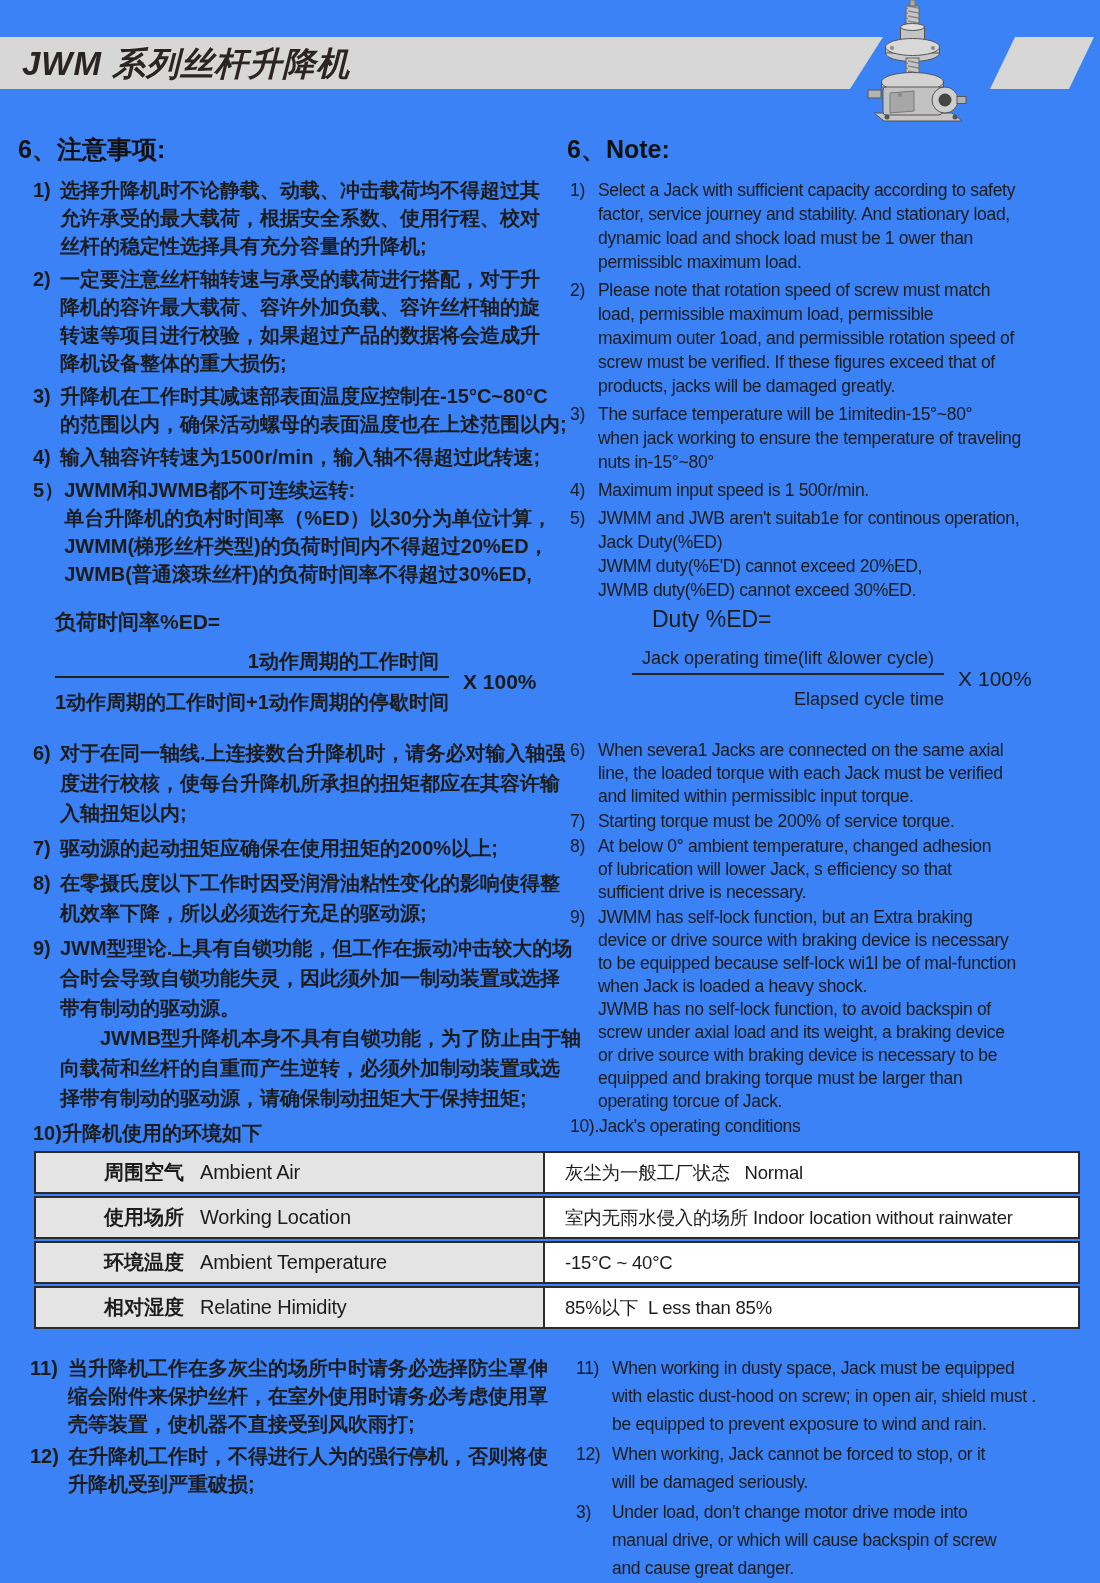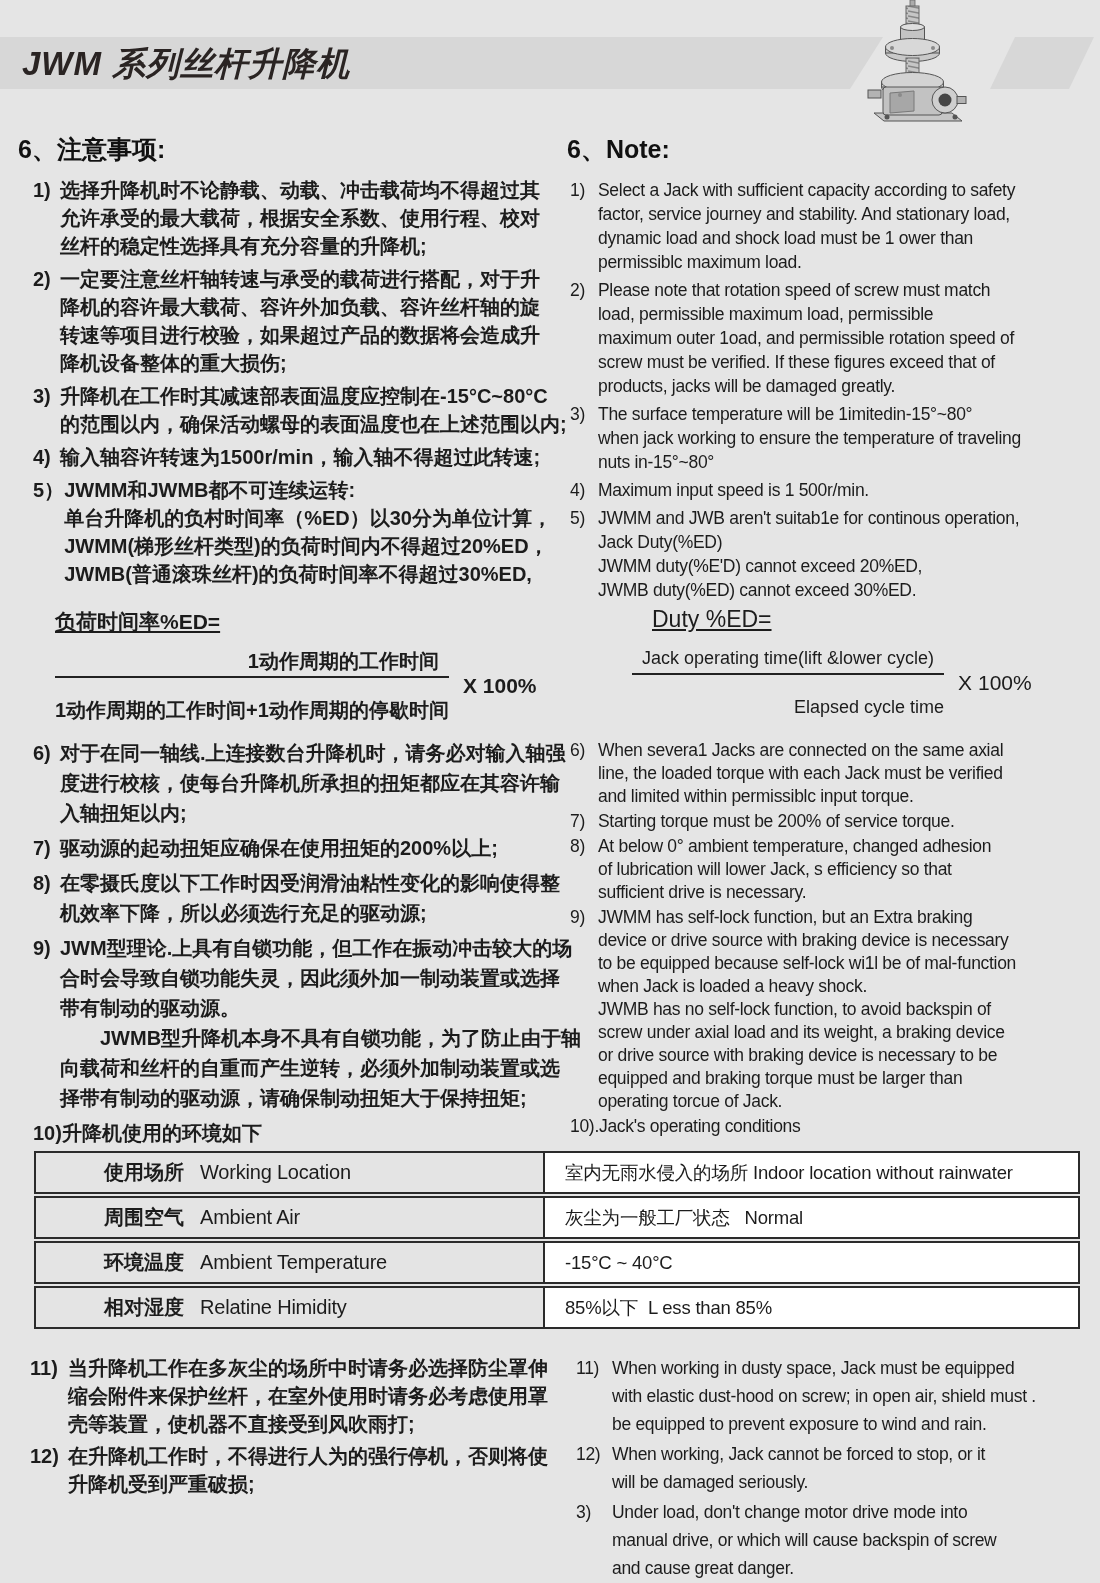--- a/index.html
+++ b/index.html
@@ -1,16 +1,16 @@
 <!DOCTYPE html>
 <html><head>
 <meta charset="utf-8">
 <style>
   html,body{margin:0;padding:0;background:#ffffff;}
-  .page{position:relative;width:1100px;height:1583px;background:#e5e5e5;overflow:hidden;
+  .page{position:relative;width:1100px;height:1583px;background:#3b82f6;overflow:hidden;
         font-family:"Liberation Sans","DejaVu Sans",sans-serif;color:#1c1c1c;}
 
   
   .banner-main{position:absolute;left:0;top:37px;width:883px;height:52px;background:#d7d7d7;
                clip-path:polygon(0 0,100% 0,calc(100% - 33px) 100%,0 100%);z-index:0;}
   .banner-accent{position:absolute;left:990px;top:37px;width:104px;height:52px;background:#d7d7d7;
                clip-path:polygon(25px 0,100% 0,calc(100% - 25px) 100%,0 100%);z-index:0;}
   .banner-title{position:absolute;left:22px;top:42px;margin:0;font-size:33px;line-height:44px;
                font-weight:bold;font-style:italic;letter-spacing:1px;color:#2a2423;z-index:1;}
   .jack{position:absolute;left:856px;top:0;z-index:2;}
@@ -51,26 +51,26 @@
   .cn-bottom .note{margin-bottom:4px;}
   .en-bottom{left:576px;top:1354px;width:520px;}
   .en-bottom .note{margin-bottom:2px;}
   .en-bottom .t,.en-bottom .n{line-height:28px;}
   .en-bottom .n{min-width:36px;}
 
   
   .formula{position:absolute;}
   .cn-formula{left:55px;top:608px;font-weight:600;}
   .en-formula{left:632px;top:606px;}
-  .f-label{font-size:21px;margin-bottom:13px;text-decoration:underline;}
+  .f-label{font-size:21px;margin-bottom:13px;}
   .en-formula .f-label{margin-left:20px;font-size:23px;}
   .f-row{display:flex;align-items:center;}
   .fraction{display:inline-block;text-align:right;}
   .f-num{display:block;font-size:20px;line-height:24px;padding:0 10px 3px 10px;border-bottom:2px solid #222;white-space:pre;}
-  .f-den{display:block;font-size:20px;line-height:24px;padding-top:20px;white-space:pre;}
+  .f-den{display:block;font-size:20px;line-height:24px;padding-top:12px;white-space:pre;}
   .en-formula .f-num,.en-formula .f-den{font-size:18px;}
   .f-mult{font-size:21px;margin-left:14px;white-space:pre;}
 
   
   .envtable{position:absolute;left:34px;top:1151px;width:1046px;}
   .trow{display:flex;height:39px;border:2px solid #2b2b2b;margin-bottom:2px;background:#fff;}
   .tlabel{width:509px;background:#e4e4e4;border-right:2px solid #2b2b2b;display:flex;align-items:center;
           padding-left:68px;box-sizing:border-box;font-size:20px;font-weight:600;white-space:pre;}
   .tlabel .sep{display:inline-block;width:16px;}
   .tlabel-en{font-weight:500;letter-spacing:-0.2px;}
@@ -292,30 +292,30 @@
       <div class="note">
         <span class="n">10).</span>
         <span class="t">Jack's operating conditions</span>
       </div>
     </div>
 
   <div class="envtable">
 
       <div class="trow">
         <div class="tlabel">
+          <span>周围空气</span><span class="sep"></span><span class="tlabel-en">Ambient Air</span>
+        </div>
+        <div class="tvalue">灰尘为一般工厂状态   Normal</div>
+      </div>
+
+      <div class="trow">
+        <div class="tlabel">
           <span>使用场所</span><span class="sep"></span><span class="tlabel-en">Working Location</span>
         </div>
         <div class="tvalue">室内无雨水侵入的场所 Indoor location without rainwater</div>
-      </div>
-
-      <div class="trow">
-        <div class="tlabel">
-          <span>周围空气</span><span class="sep"></span><span class="tlabel-en">Ambient Air</span>
-        </div>
-        <div class="tvalue">灰尘为一般工厂状态   Normal</div>
       </div>
 
       <div class="trow">
         <div class="tlabel">
           <span>环境温度</span><span class="sep"></span><span class="tlabel-en">Ambient Temperature</span>
         </div>
         <div class="tvalue">-15°C ~ 40°C</div>
       </div>
 
       <div class="trow">

